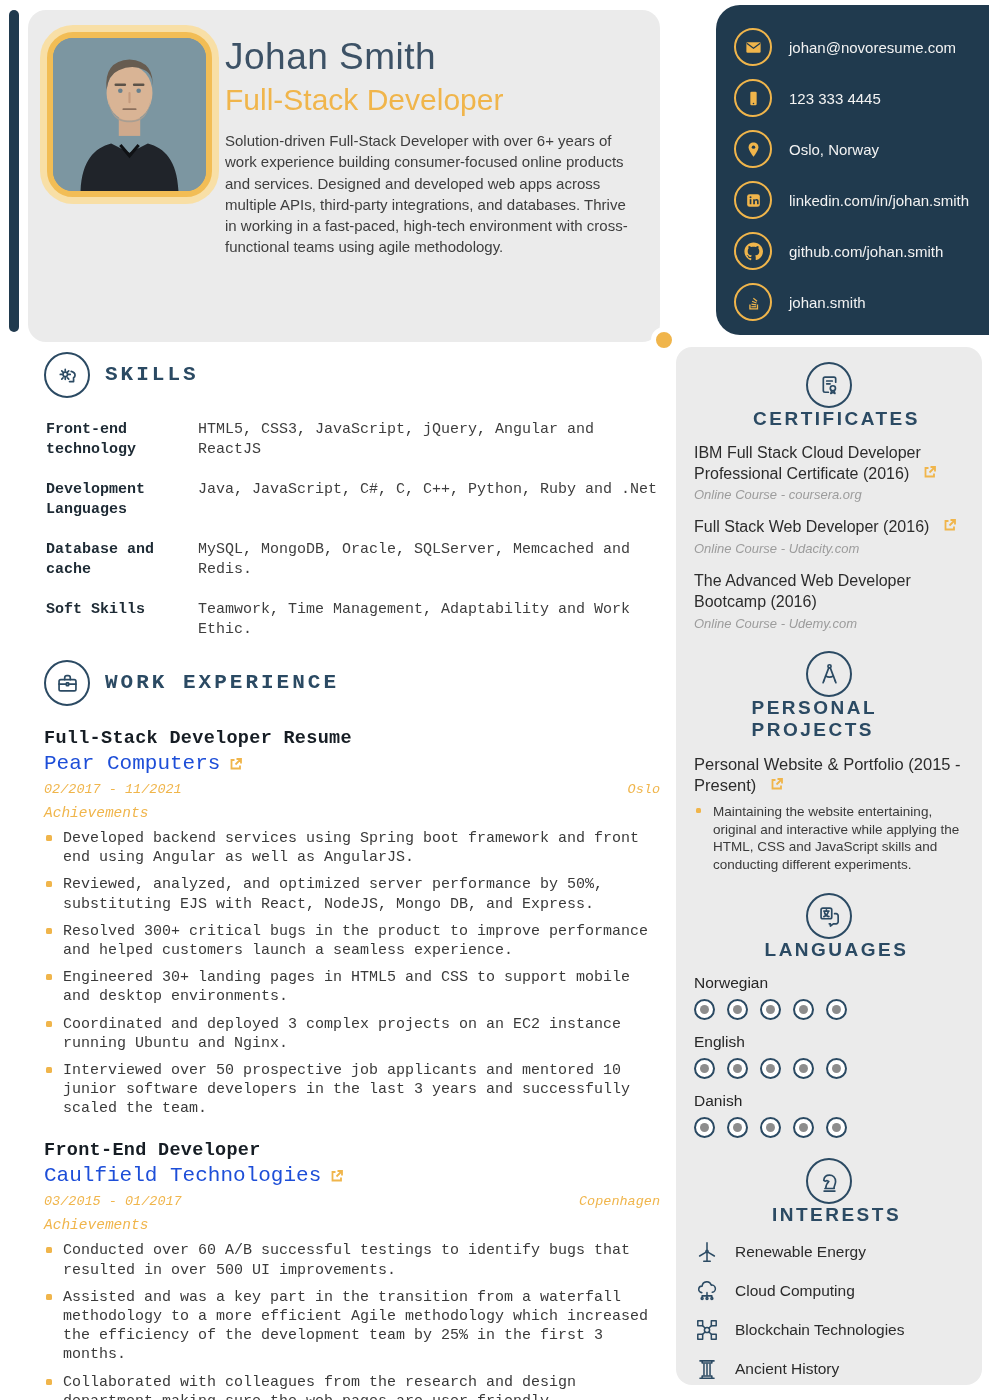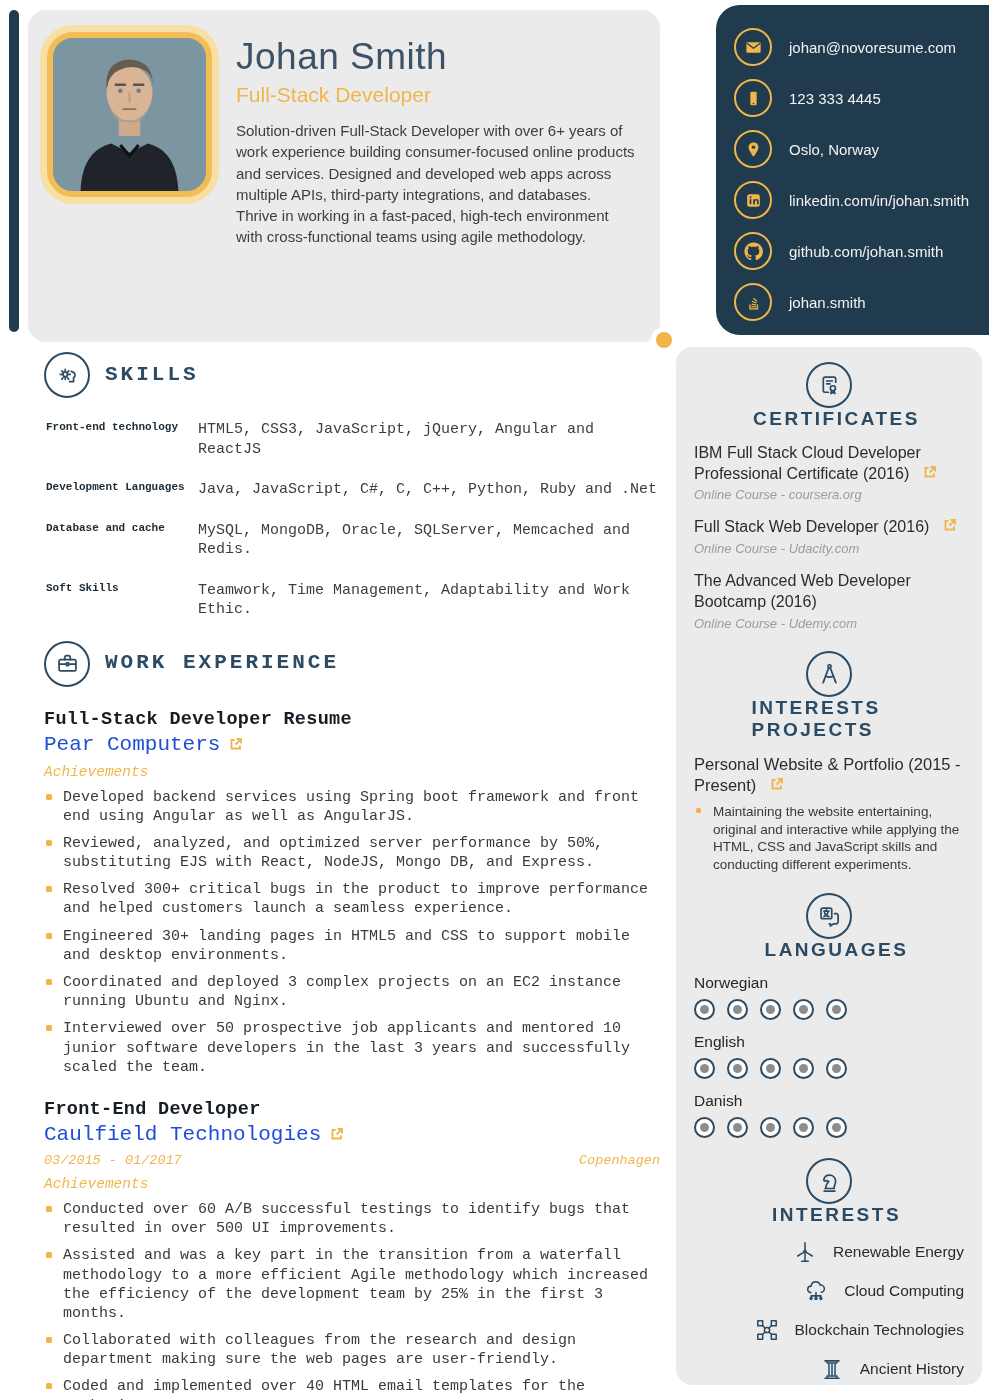--- a/index.html
+++ b/index.html
@@ -9,23 +9,23 @@
 
   
   .spine { position:absolute; left:9px; top:10px; width:10px; height:322px;
            background:#203a4e; border-radius:6px; }
   .header-panel { position:absolute; left:28px; top:10px; width:632px; height:332px;
                   background:#ebebeb; border-radius:18px; }
   .photo-frame { position:absolute; left:19px; top:22px; width:165px; height:165px;
                  border:6px solid #f2bd55; box-shadow:0 0 0 7px #f8dfa6;
                  border-radius:26px; overflow:hidden; background:#7c96a1; }
   .photo-frame svg { display:block; width:100%; height:100%; }
-  .header-text { position:absolute; left:208px; top:26px; right:24px; }
+  .header-text { position:absolute; left:197px; top:26px; right:24px; }
   .name { font-size:37px; font-weight:500; color:#3d5266; letter-spacing:.5px; }
-  .role { font-size:21px; font-weight:500; color:#f0b54b; margin-top:5px; }
+  .role { font-size:30px; font-weight:500; color:#f0b54b; margin-top:5px; }
   .summary { font-size:15px; line-height:1.42; color:#3e3e3e; margin-top:13px; max-width:406px; }
 
   
   .contact-panel { position:absolute; left:716px; top:5px; width:306px; height:330px;
                    background:#203a4e; border-radius:24px; padding:23px 14px 0 18px; }
   .contact-row { display:flex; align-items:center; margin-bottom:13px; cursor:pointer; }
   .badge { width:38px; height:38px; border:2px solid #f0b54b; border-radius:50%;
            display:flex; align-items:center; justify-content:center; flex:0 0 38px; }
   .badge svg { width:19px; height:19px; }
   .contact-text { margin-left:17px; color:#f3f3f3; font-size:15px; }
@@ -43,21 +43,21 @@
               display:flex; align-items:center; justify-content:center; flex:0 0 46px; }
   .sec-icon svg { width:27px; height:27px; stroke:#2b4a63; fill:none;
                   stroke-width:1.5; stroke-linecap:round; stroke-linejoin:round; }
   .sec-title { margin-left:15px; font-size:21px; letter-spacing:3px; font-weight:600;
                color:#2b4a63; line-height:1.15; }
   .right-col .sec-title { font-size:19px; letter-spacing:2.5px; }
 
   
   .skills-table { margin:22px 0 0 2px; }
   .skill-row { display:flex; margin-bottom:21px; }
-  .skill-label { width:152px; font-size:11px; font-weight:700; color:#1d2a34; line-height:1.3; flex:0 0 152px; }
+  .skill-label { width:152px; font-size:15px; font-weight:700; color:#1d2a34; line-height:1.3; flex:0 0 152px; }
   .skill-value { font-size:15px; color:#3e3e3e; line-height:1.3; }
 
   
   .work-section { margin-top:14px; }
   .job { margin-top:22px; }
   .job-title { font-size:18.5px; font-weight:700; color:#161d24; letter-spacing:.3px; }
   .company-row { margin-top:3px; font-size:21px; color:#1d4ed8; display:flex; align-items:center; }
   .link-icon { margin-left:9px; display:inline-flex; cursor:pointer; }
   .link-icon svg { width:14px; height:14px; stroke:#f0b54b; fill:none; stroke-width:1.8; }
   .meta-row { display:flex; justify-content:space-between; margin-top:7px;
@@ -79,21 +79,21 @@
   ul.bullets.small li { font-size:13.5px; line-height:1.3; color:#3a3a3a; margin-bottom:0; }
   ul.bullets.small li::before { top:5px; width:5px; height:5px; }
 
   .lang { margin-bottom:13px; }
   .lang-name { font-size:15.5px; color:#262626; }
   .dots { display:flex; gap:12px; margin-top:7px; }
   .dot { width:21px; height:21px; border:2.5px solid #2b4a63; border-radius:50%;
          background:#fff; display:flex; align-items:center; justify-content:center; }
   .dot i { width:9px; height:9px; border-radius:50%; background:#8d8d8d; }
 
-  .interest-row { display:flex; align-items:center; margin-bottom:13px;justify-content:flex-end; }
+  .interest-row { display:flex; align-items:center; margin-bottom:13px; }
   .interest-row svg { width:26px; height:26px; stroke:#2b4a63; fill:none;
                       stroke-width:1.4; stroke-linecap:round; stroke-linejoin:round; flex:0 0 26px; }
   .interest-label { margin-left:15px; font-size:15.5px; color:#2b2b2b; }
 </style>
 </head>
 <body>
 
 <div class="page">
 
   <div class="spine"></div>
@@ -235,20 +235,24 @@
         <div class="job-title">Full-Stack Developer Resume</div>
         <div class="company-row">
           <span>Pear Computers</span>
           <span class="link-icon">
             <svg viewBox="0 0 14 14">
                 <path d="M5.5 3H2.5v8.5H11V8.5"></path>
                 <path d="M7.5 2H12v4.5M12 2L6.5 7.5"></path>
               </svg>
           </span>
         </div>
+        <div class="meta-row">
+          <span>02/2017 - 11/2021</span>
+          <span>Oslo</span>
+        </div>
         <div class="ach-label">Achievements</div>
         <ul class="bullets">
           <li>Developed backend services using Spring boot framework and front end using Angular as well as AngularJS.</li>
           <li>Reviewed, analyzed, and optimized server performance by 50%, substituting EJS with React, NodeJS, Mongo DB, and Express.</li>
           <li>Resolved 300+ critical bugs in the product to improve performance and helped customers launch a seamless experience.</li>
           <li>Engineered 30+ landing pages in HTML5 and CSS to support mobile and desktop environments.</li>
           <li>Coordinated and deployed 3 complex projects on an EC2 instance running Ubuntu and Nginx.</li>
           <li>Interviewed over 50 prospective job applicants and mentored 10 junior software developers in the last 3 years and successfully scaled the team.</li>
         </ul>
       </div>
@@ -324,21 +328,21 @@
     <section class="rsec">
       <div class="sec-head">
         <span class="sec-icon">
           <svg viewBox="0 0 24 24">
             <circle cx="12" cy="5.6" r="1.4"></circle>
             <path d="M11.3 7L7 18.3M12.7 7L17 18.3"></path>
             <path d="M8.6 14.2a6.6 6.6 0 0 0 6.8 0"></path>
             <path d="M6.3 20.2l.7-1.9M17.7 20.2l-.7-1.9"></path>
           </svg>
         </span>
-        <h3 class="sec-title" style="max-width:170px;">INTERESTS PROJECTS</h3>
+        <h3 class="sec-title" style="max-width:170px;">PERSONAL PROJECTS</h3>
       </div>
       <div>
         <div class="proj-title"><span>Personal Website &amp; Portfolio (2015 - Present)</span>
           <span class="link-icon">
               <svg viewBox="0 0 14 14">
                 <path d="M5.5 3H2.5v8.5H11V8.5"></path>
                 <path d="M7.5 2H12v4.5M12 2L6.5 7.5"></path>
               </svg>
             </span>
         </div>

